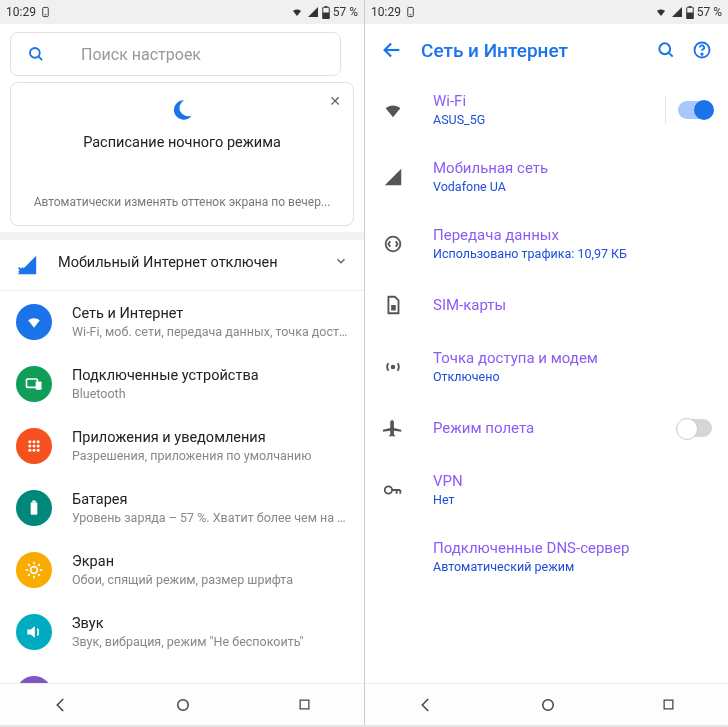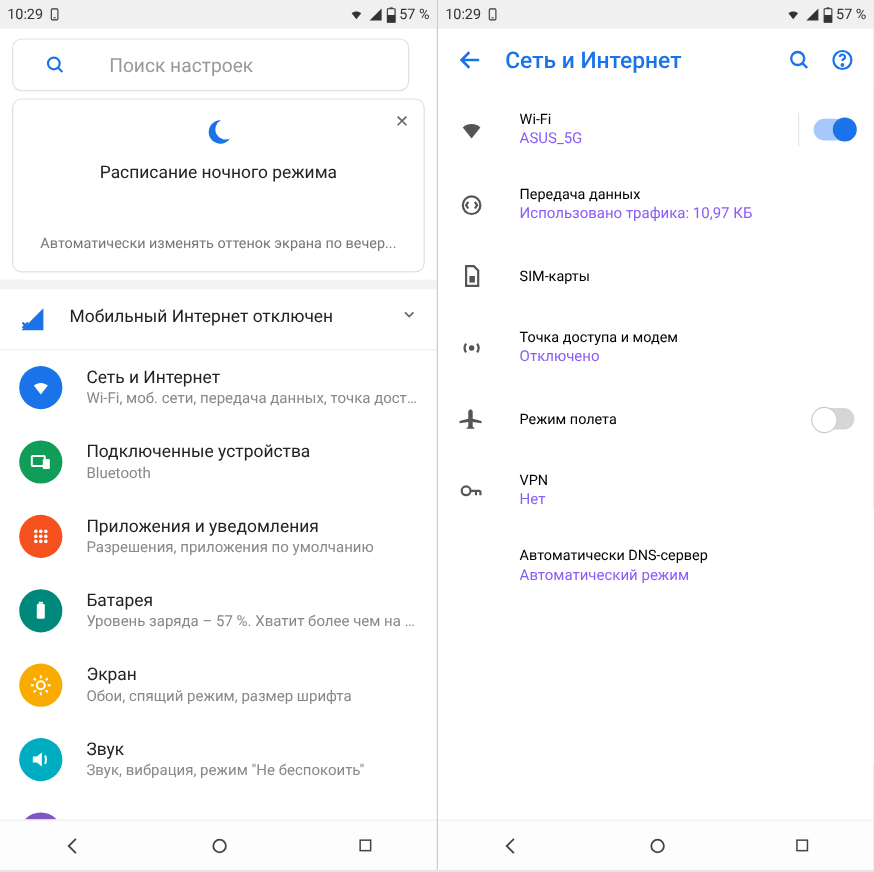--- a/index.html
+++ b/index.html
@@ -35,21 +35,21 @@
   .scroll { height:100%; overflow:hidden; }
   
   .search-card {
     margin: 8px 23px 6px 10px;
     border:1px solid #e0e0e0;
     border-radius: 8px;
     background:#fff;
     height:44px;
     display:flex;
     align-items:center;
-    padding:0 26px;
+    padding:0 16px;
     color:#999;
   }
   .search-card .sicon { color:#1a73e8; margin-right: 36px; }
   .block-card {
     margin: 0 10px 6px 10px;
     border:1px solid #e0e0e0;
     border-radius:8px;
     padding:14px 14px 16px 14px;
     position:relative;
     text-align:center;
@@ -81,22 +81,22 @@
     height:52px; display:flex; align-items:center; padding:0 10px; background:#fff;
   }
   .appbar .back { color:#1a73e8; padding:6px;}
   .appbar .title { color:#1a73e8; font-size:19px; font-weight:500; margin-left:12px; flex:1;}
   .appbar .act { color:#1a73e8; padding:6px; margin-left:4px;}
   .net-list .n-item {
     display:flex; align-items:center; padding:16px 16px 16px 16px;
   }
   .n-item .n-icon { width:24px; height:24px; margin-right:28px; color:#555; flex-shrink:0; display:flex; align-items:center; justify-content:center;}
   .n-item .n-texts { flex:1; min-width:0;}
-  .n-item .n-title { font-size:12px; color:#000000;}
-  .n-item .n-sub { font-size:12.5px; color:#8b5cf6; margin-top:2px;}
+  .n-item .n-title { font-size:15px; color:#8b5cf6;}
+  .n-item .n-sub { font-size:12.5px; color:#1d4ed8; margin-top:2px;}
   .switch {
     width:34px; height:18px; border-radius:10px; position:relative; flex-shrink:0;
   }
   .switch.on { background:#a8c7fa;}
   .switch.on::after {
     content:""; position:absolute; right:-2px; top:-1px; width:20px;height:20px; border-radius:50%; background:#1a73e8;
   }
   .switch.off { background:#d6d6d6;}
   .switch.off::after {
     content:""; position:absolute; left:-2px; top:-1px; width:20px;height:20px; border-radius:50%; background:#fff; border:1px solid #ccc;
@@ -375,20 +375,31 @@
           <div class="n-texts">
             <div class="n-title">Wi-Fi</div>
             <div class="n-sub">ASUS_5G</div>
           </div>
           <span class="switch-sep"></span>
           <span class="switch on"></span>
         </div>
         <div class="n-item">
           <span class="n-icon">
             <svg width="22" height="22" viewBox="0 0 24 24">
+              <path d="M3 21h18V3L3 21z" fill="#555"></path>
+            </svg>
+          </span>
+          <div class="n-texts">
+            <div class="n-title">Мобильная сеть</div>
+            <div class="n-sub">Vodafone UA</div>
+          </div>
+        </div>
+        <div class="n-item">
+          <span class="n-icon">
+            <svg width="22" height="22" viewBox="0 0 24 24">
               <circle cx="12" cy="12" r="8" fill="none" stroke="#555" stroke-width="2"></circle>
               <path d="M9 9l-2 3 2 3M15 9l2 3-2 3" stroke="#555" stroke-width="2" fill="none"></path>
             </svg>
           </span>
           <div class="n-texts">
             <div class="n-title">Передача данных</div>
             <div class="n-sub">Использовано трафика: 10,97 КБ</div>
           </div>
         </div>
         <div class="n-item">
@@ -433,21 +444,21 @@
             </svg>
           </span>
           <div class="n-texts">
             <div class="n-title">VPN</div>
             <div class="n-sub">Нет</div>
           </div>
         </div>
         <div class="n-item">
           <span class="n-icon"></span>
           <div class="n-texts">
-            <div class="n-title">Автоматически DNS-сервер</div>
+            <div class="n-title">Подключенные DNS-сервер</div>
             <div class="n-sub">Автоматический режим</div>
           </div>
         </div>
       </div>
   </div>
 
   <div class="navbar">
     <span class="nav-btn">
         <svg width="18" height="18" viewBox="0 0 24 24" fill="none" stroke="#444" stroke-width="2">
           <polyline points="15 4 7 12 15 20"></polyline>

